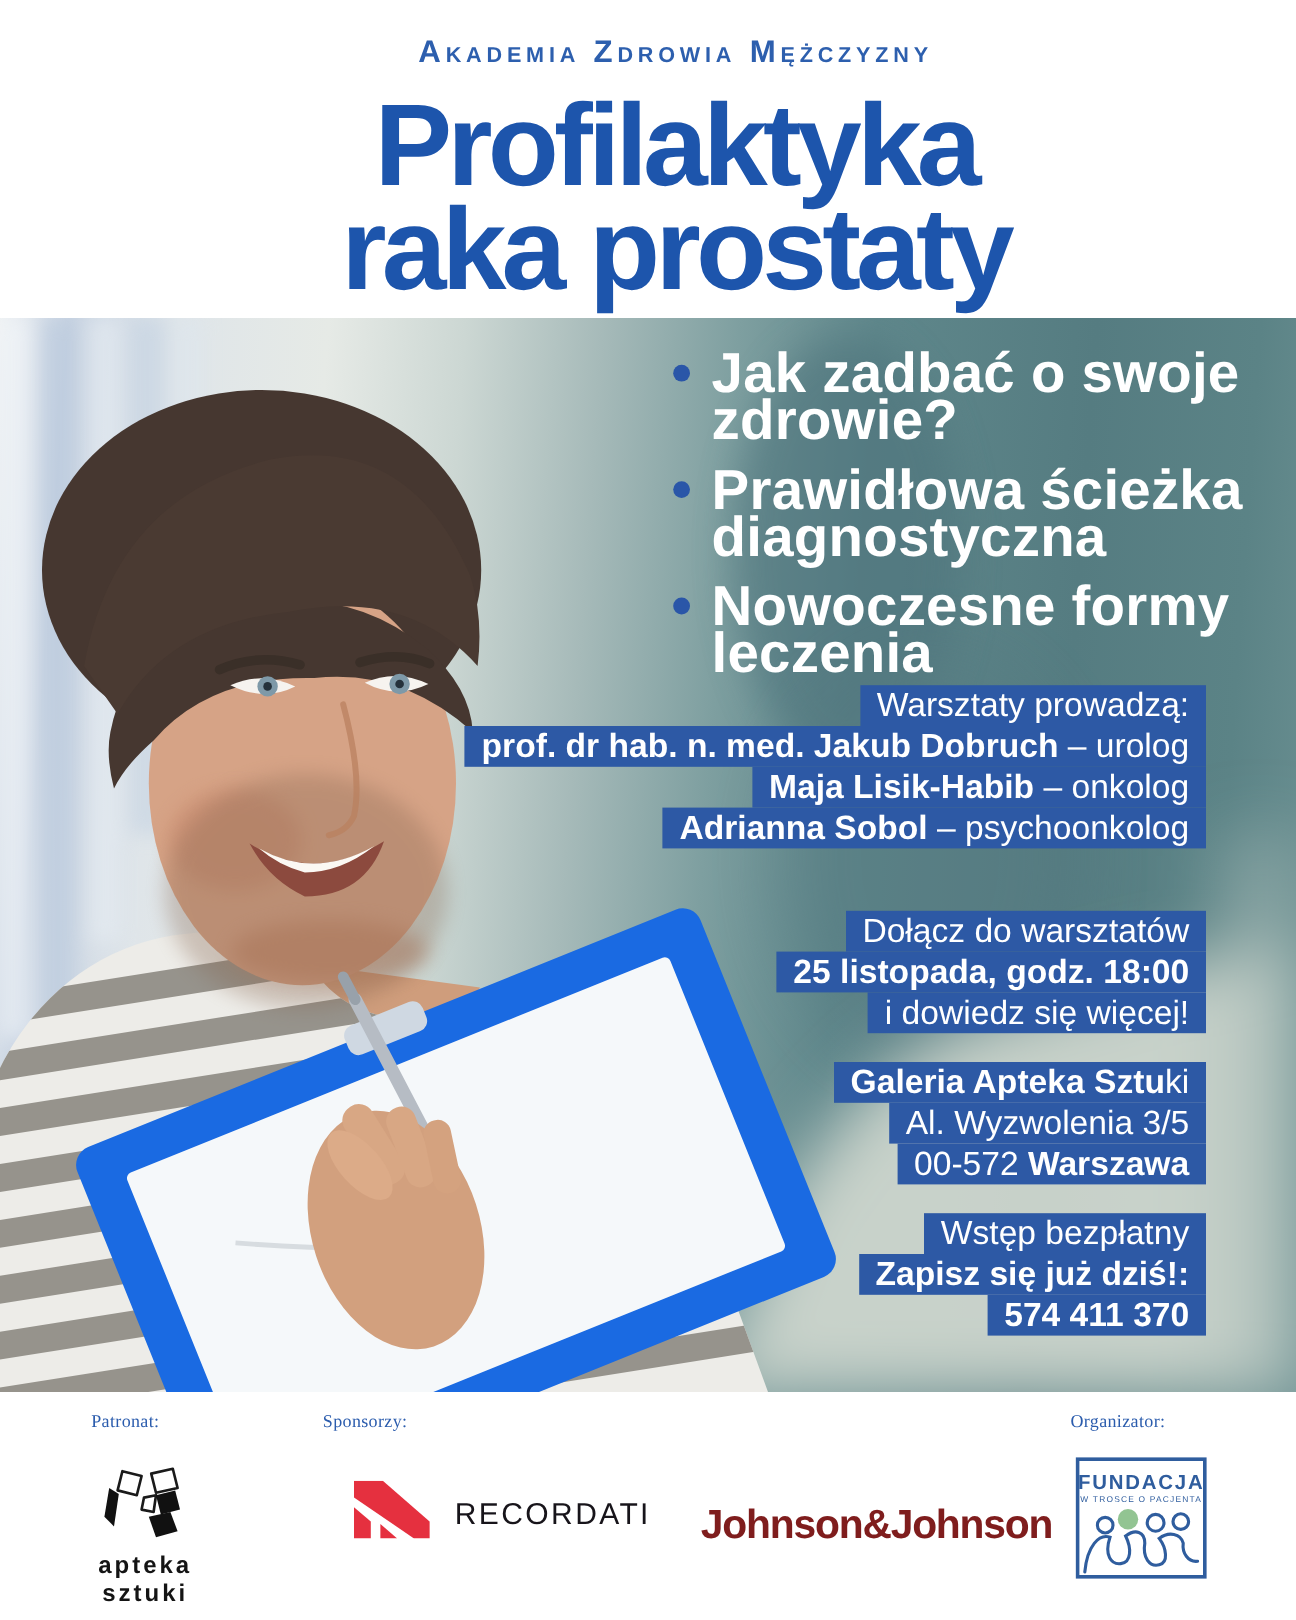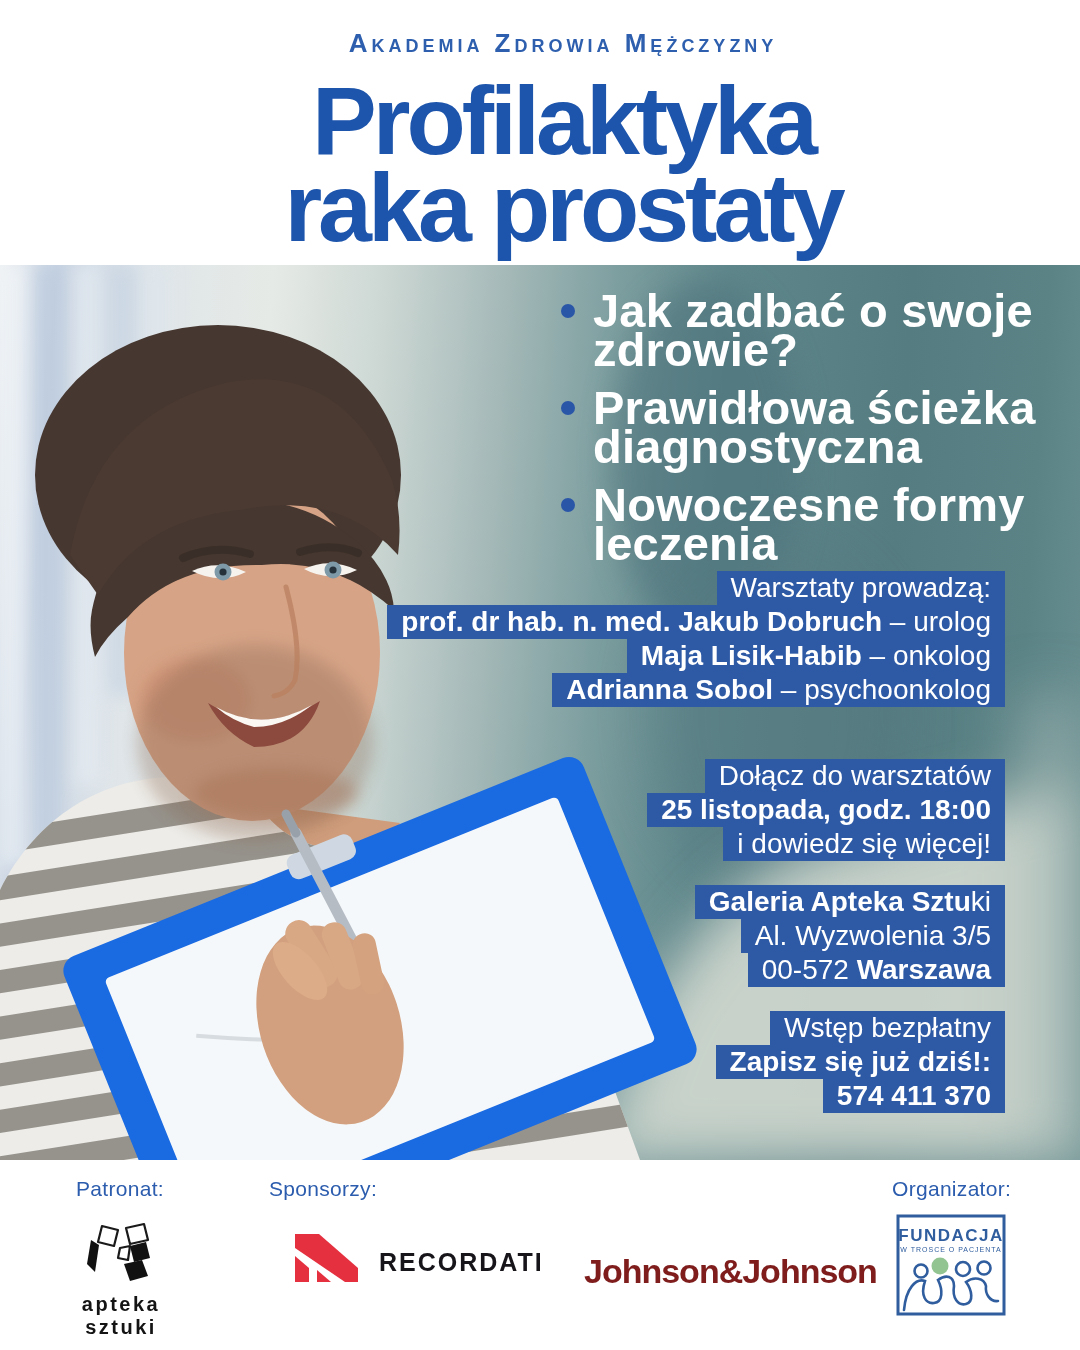--- a/index.html
+++ b/index.html
@@ -26,30 +26,30 @@
   .igroup { position:absolute; right:75px; display:flex; flex-direction:column; align-items:flex-end; }
   .iline { background:#2d59a5; color:#fff; font-size:28px; line-height:34px; padding:0 14px; white-space:nowrap; font-weight:400; }
   .iline .b { font-weight:700; }
   #box-speakers { top:571px; }
   #box-join     { top:759px; }
   #box-venue    { top:885px; }
   #box-signup   { top:1011px; }
 
   
   .footer { position:absolute; top:1160px; left:0; width:1080px; height:190px; background:#fff; }
-  .flabel { position:absolute; font-size:21px; color:#2b5cad; letter-spacing:0.3px; }
+  .flabel { position:absolute; font-size:15px; color:#2b5cad; letter-spacing:0.3px;font-family:Liberation Serif, serif; }
   #label-patronat { left:76px; top:17px; }
   #label-sponsorzy { left:269px; top:17px; }
   #label-organizator { left:892px; top:17px; }
 
   .apteka { position:absolute; left:46px; top:60px; width:150px; text-align:center; }
   .apteka-text { font-size:20px; font-weight:700; letter-spacing:2.5px; color:#141414; margin-top:5px; }
 
   .recordati { position:absolute; left:293px; top:74px; display:flex; align-items:flex-end; }
-  .recordati-text { font-size:25px; font-weight:700; letter-spacing:2px; color:#17141a; margin-left:20px; padding-bottom:5px; }
+  .recordati-text { font-size:25px; font-weight:400; letter-spacing:2px; color:#17141a; margin-left:20px; padding-bottom:5px; }
 
   .jnj { position:absolute; left:584px; top:92px; font-size:34px; font-weight:700; letter-spacing:-1px; color:#7f1d1d; }
 
   .fundacja { position:absolute; left:896px; top:54px; }
 </style>
 </head>
 <body>
 
 <div class="poster">
 

